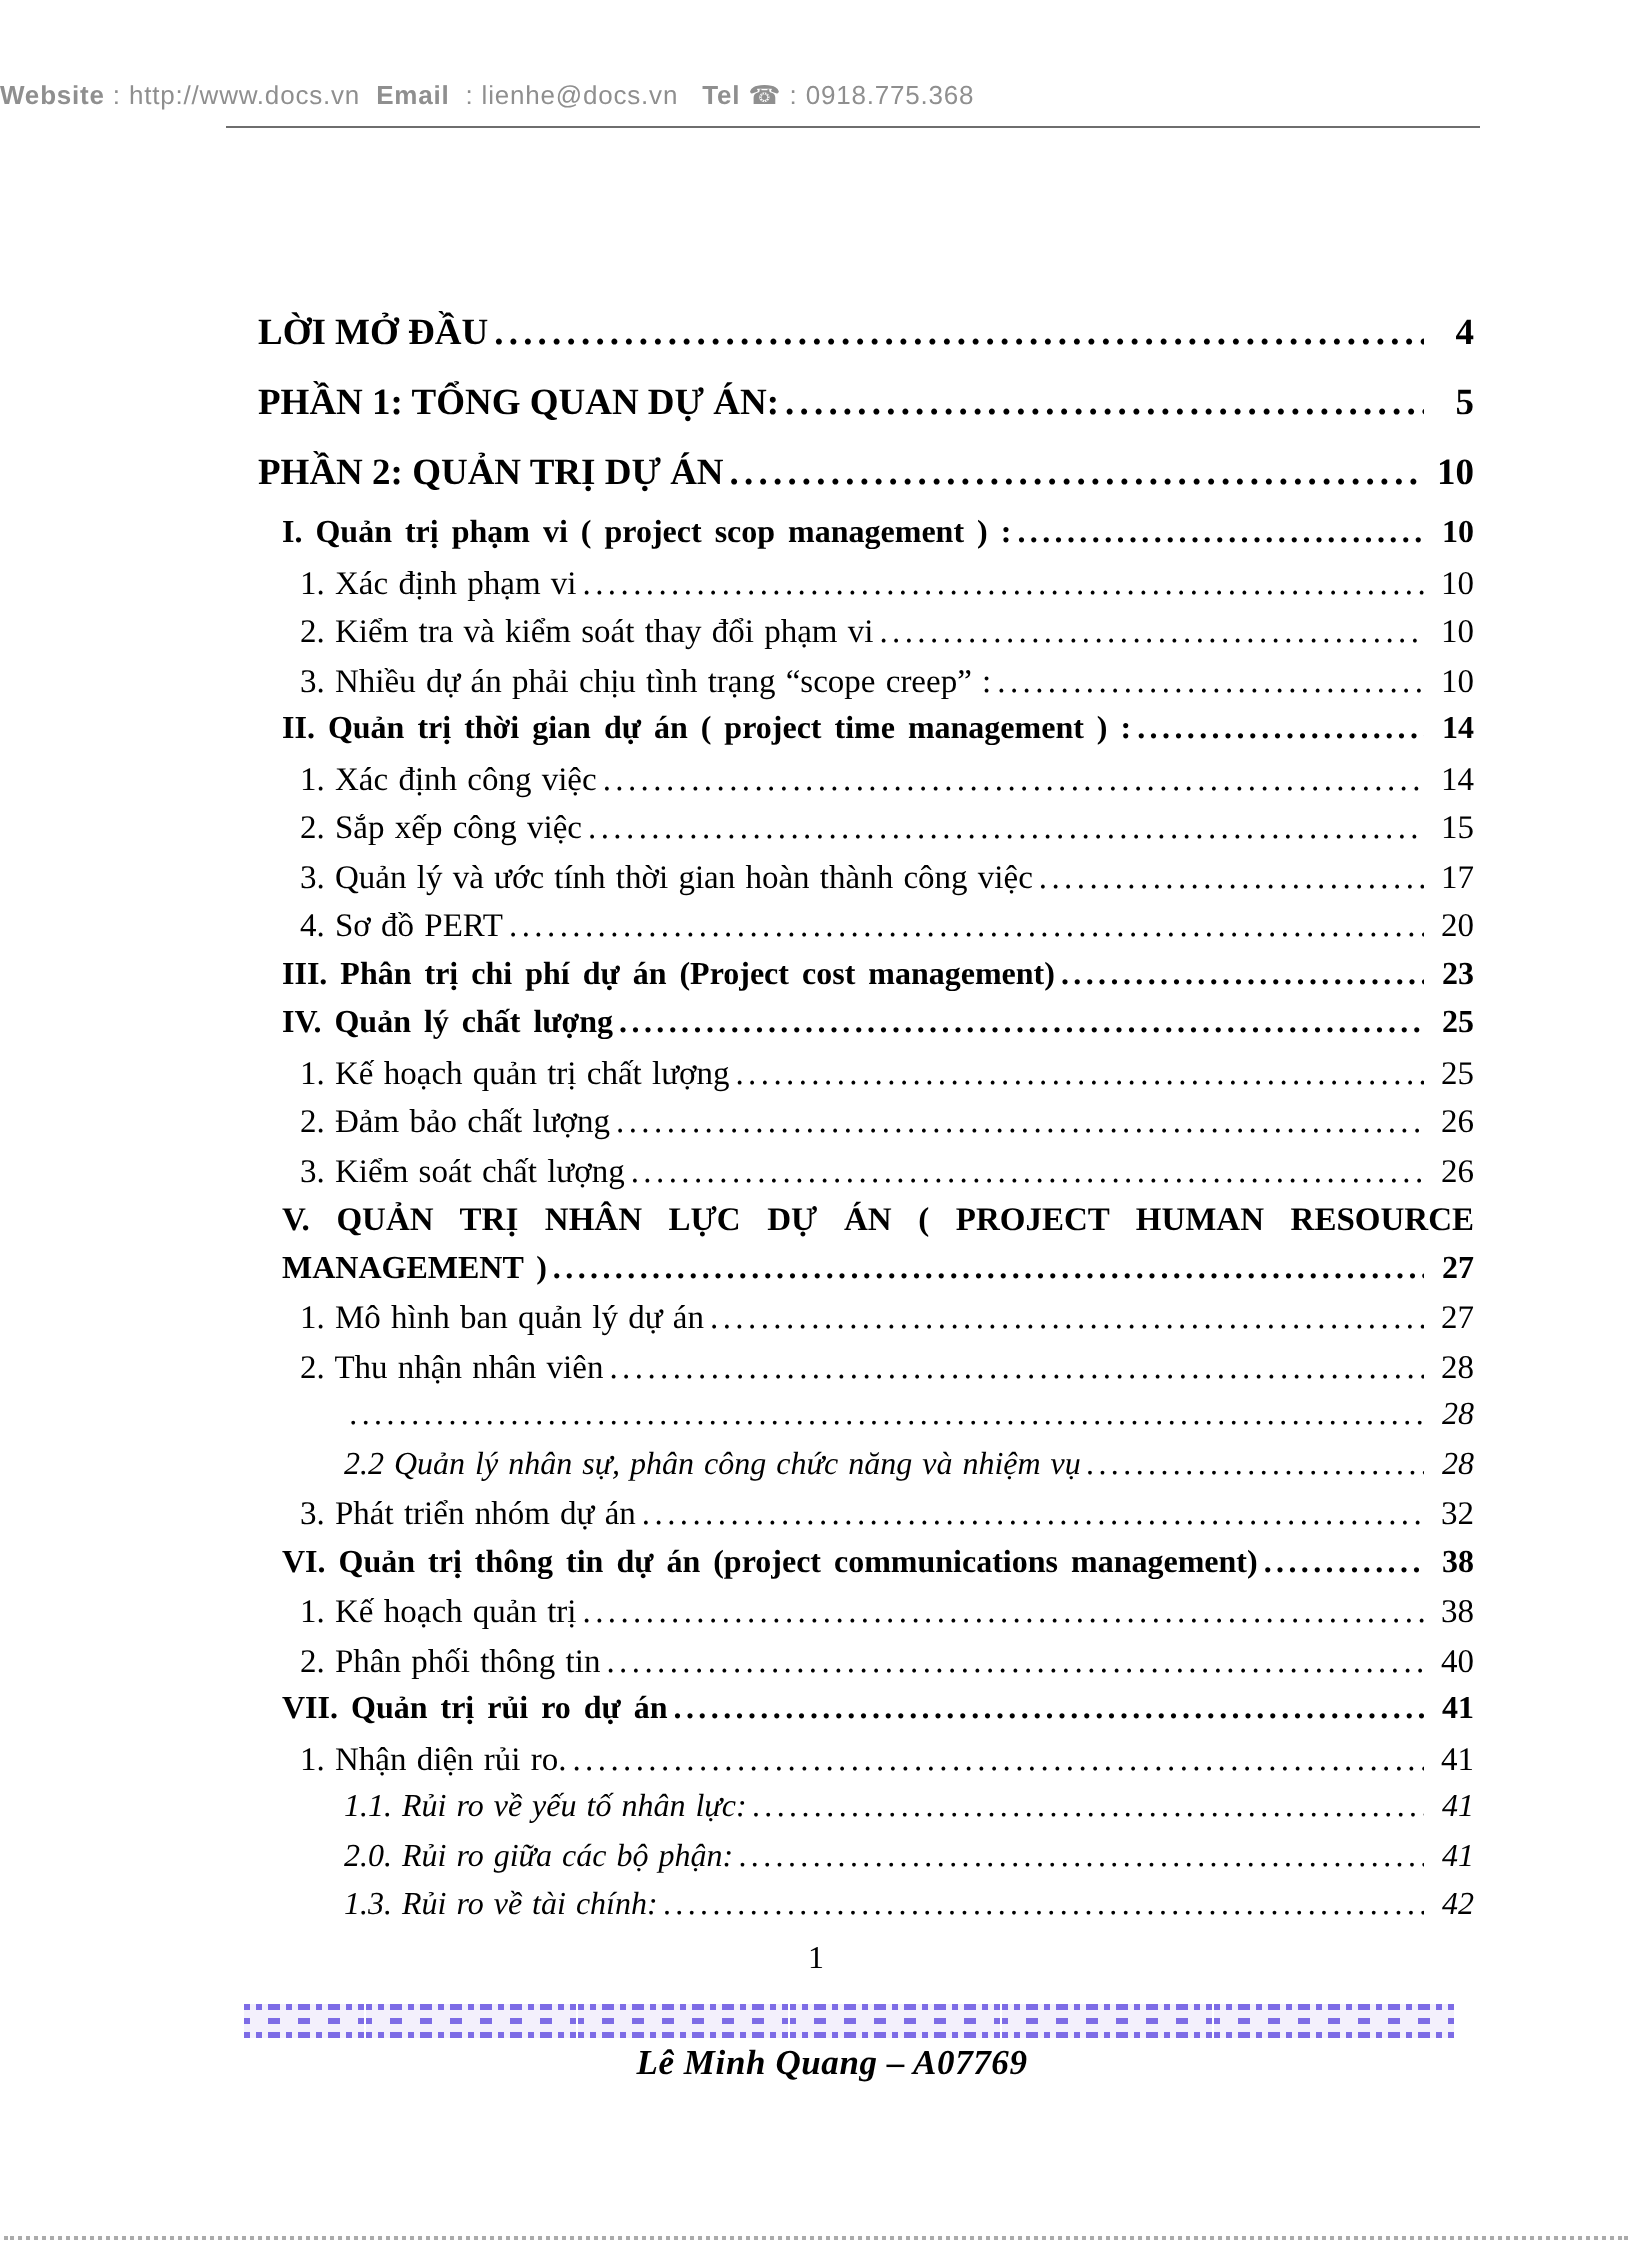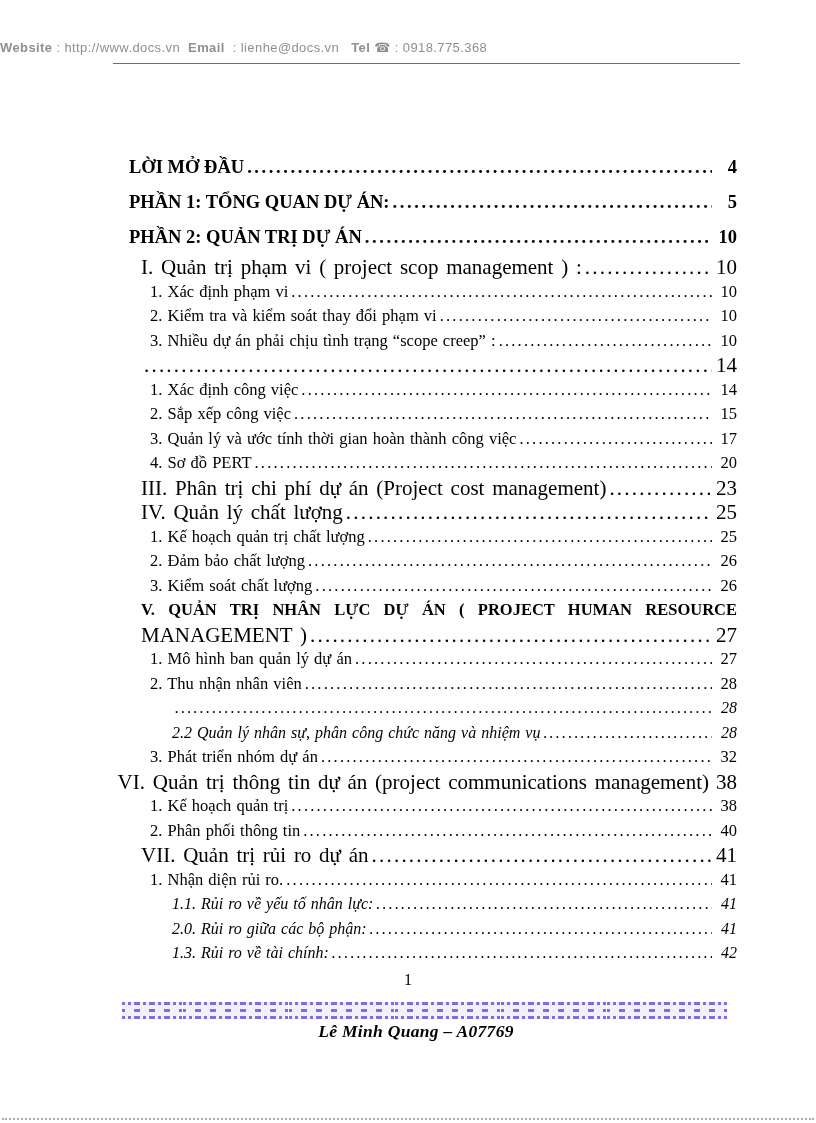--- a/index.html
+++ b/index.html
@@ -13,23 +13,23 @@
     font-family:"Liberation Sans","DejaVu Sans",sans-serif;
     font-size:13px;color:#8f8f8f;letter-spacing:.4px;white-space:pre;
   }
   .header .hb{font-weight:bold;}
   .header-rule{position:absolute;top:63px;left:113px;width:627px;border-top:1px solid #6e6e6e;}
   
   .title{position:absolute;top:94px;left:0;right:0;margin:0;text-align:center;
     font-size:33px;font-weight:bold;letter-spacing:.5px;}
   
   .toc{position:absolute;left:129px;top:150px;width:608px;}
-  .toc-row{display:flex;align-items:baseline;justify-content:flex-end;}
+  .toc-row{display:flex;align-items:baseline;}
   .lv0{font-size:18.5px;font-weight:bold;line-height:35px;height:35px;}
-  .lv1{font-size:21px;font-weight:normal;line-height:24.5px;height:24.5px;padding-left:12px;word-spacing:2.5px;}
+  .lv1{font-size:16px;font-weight:bold;line-height:24.5px;height:24.5px;padding-left:12px;word-spacing:2.5px;}
   .lv2{font-size:16.5px;font-weight:normal;line-height:24.5px;height:24.5px;padding-left:21px;word-spacing:1px;}
   .lv3{font-size:16px;font-style:italic;font-weight:normal;line-height:24.5px;height:24.5px;padding-left:43px;word-spacing:1px;}
   .txt{white-space:nowrap;}
   .leader{flex:1 1 auto;overflow:hidden;white-space:nowrap;letter-spacing:2.2px;margin:0 1px 0 3px;}
   .lv0 .leader{letter-spacing:2.6px;}
   .page-num{flex:0 0 auto;min-width:24px;text-align:right;}
   .just{display:block;text-align:justify;text-align-last:justify;
     font-size:16.5px;font-weight:bold;line-height:24.5px;height:24.5px;padding-left:12px;}
   
   .pageno{position:absolute;top:971px;left:0;right:0;text-align:center;font-size:16px;}
@@ -79,20 +79,21 @@
         <span class="txt">2. Kiểm tra và kiểm soát thay đổi phạm vi</span>
         <span class="leader">............................................................................................................................................................................................................................</span>
         <span class="page-num">10</span>
       </div>
       <div class="toc-row lv2">
         <span class="txt">3. Nhiều dự án phải chịu tình trạng “scope creep” :</span>
         <span class="leader">............................................................................................................................................................................................................................</span>
         <span class="page-num">10</span>
       </div>
       <div class="toc-row lv1">
+        <span class="txt">II. Quản trị thời gian dự án ( project time management ) :</span>
         <span class="leader">............................................................................................................................................................................................................................</span>
         <span class="page-num">14</span>
       </div>
       <div class="toc-row lv2">
         <span class="txt">1. Xác định công việc</span>
         <span class="leader">............................................................................................................................................................................................................................</span>
         <span class="page-num">14</span>
       </div>
       <div class="toc-row lv2">
         <span class="txt">2. Sắp xếp công việc</span>

